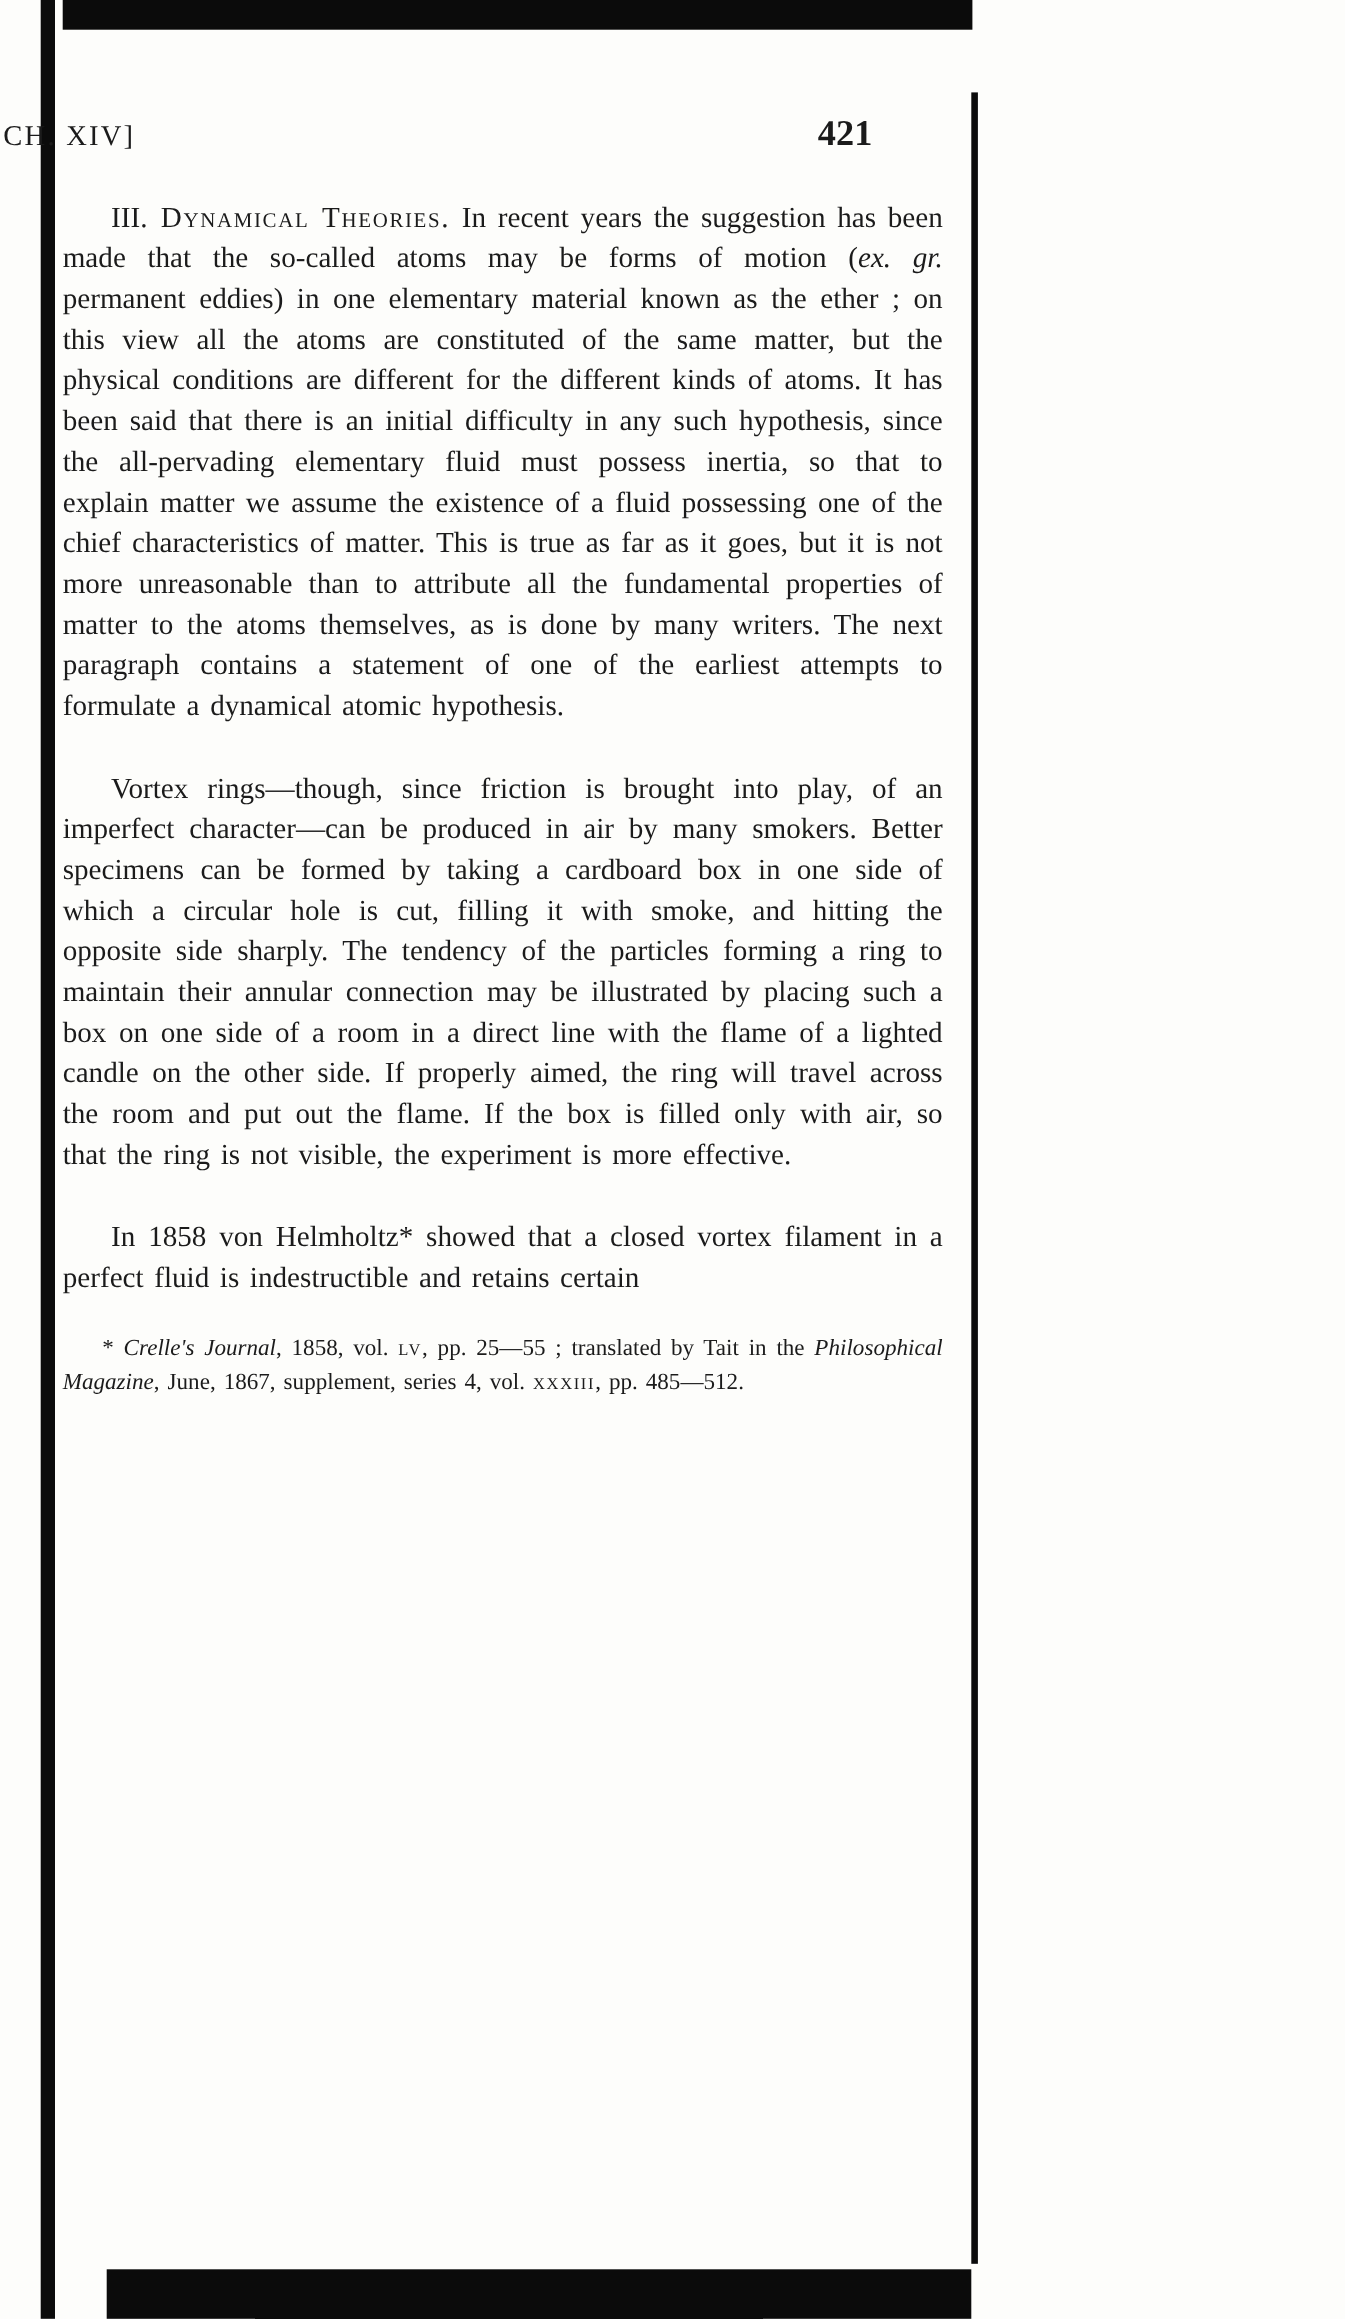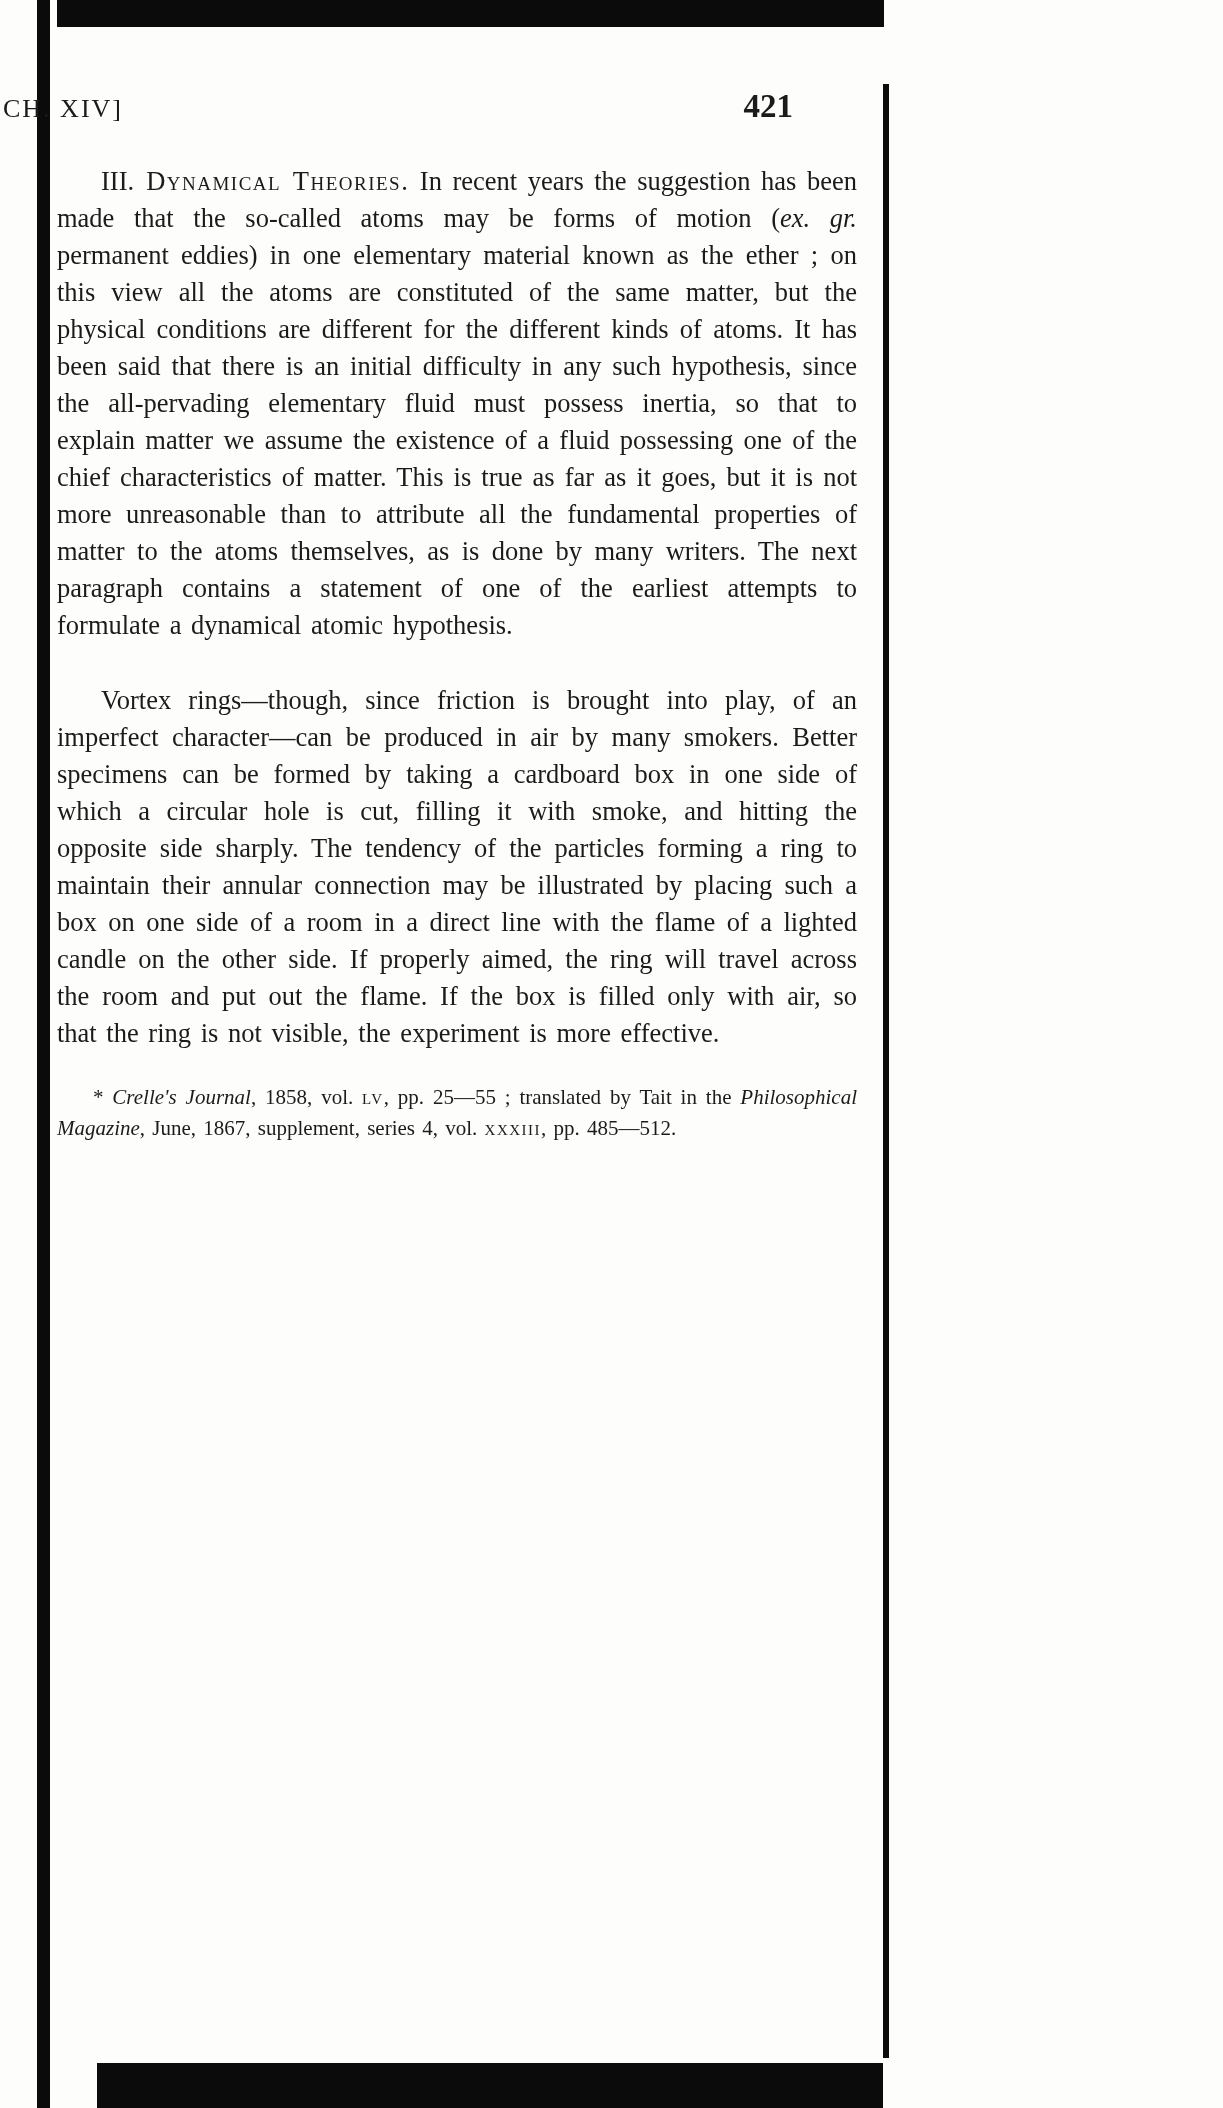--- a/index.html
+++ b/index.html
@@ -21,21 +21,21 @@
   
   .bar { position: absolute; background: #0b0b0b; }
   .bar-top    { left: 57px;  top: 0;      width: 827px; height: 27px; }
   .bar-left   { left: 37px;  top: 0;      width: 13px;  height: 2108px; }
   .bar-right  { left: 883px; top: 84px;   width: 6px;   height: 1974px; }
   .bar-bottom { left: 97px;  top: 2063px; width: 786px; height: 45px; }
 
   .content {
     position: absolute;
     left: 57px;
-    top: 88px;
+    top: 104px;
     width: 800px;
   }
   .header-row {
     display: flex;
     align-items: baseline;
     justify-content: space-between;
     margin-bottom: 26px;
   }
   .chapter {
     font-size: 26px;
@@ -92,17 +92,18 @@
     <div class="header-row">
       <span class="chapter">CH. XIV]</span>
       <span class="pagenum">421</span>
     </div>
 
     <p class="body indent"><span>III.</span><span class="sc"> Dynamical Theories.</span><span> In recent years the suggestion has been made that the so-called atoms may be forms of motion (</span><span class="it">ex. gr.</span><span> permanent eddies) in one elementary material known as the ether ; on this view all the atoms are constituted of the same matter, but the physical conditions are different for the different kinds of atoms.  It has been said that there is an initial difficulty in any such hypothesis, since the all-pervading elementary fluid must possess inertia, so that to explain matter we assume the existence of a fluid possessing one of the chief characteristics of matter.  This is true as far as it goes, but it is not more unreasonable than to attribute all the fundamental properties of matter to the atoms themselves, as is done by many writers.  The next paragraph contains a statement of one of the earliest attempts to formulate a dynamical atomic hypothesis.</span></p>
 
 
     <p class="body indent"><span>Vortex rings—though, since friction is brought into play, of an imperfect character—can be produced in air by many smokers.  Better specimens can be formed by taking a cardboard box in one side of which a circular hole is cut, filling it with smoke, and hitting the opposite side sharply.  The tendency of the particles forming a ring to maintain their annular connection may be illustrated by placing such a box on one side of a room in a direct line with the flame of a lighted candle on the other side.  If properly aimed, the ring will travel across the room and put out the flame.  If the box is filled only with air, so that the ring is not visible, the experiment is more effective.</span></p>
 
+    <p class="body indent"><span>In 1858 von Helmholtz* showed that a closed vortex filament in a perfect fluid is indestructible and retains certain</span></p>
 
     <p class="footnote footnote-indent"><span>* </span><span class="it">Crelle's Journal</span><span>, 1858, vol. </span><span class="sc">lv</span><span>, pp. 25—55 ; translated by Tait in the </span><span class="it">Philosophical Magazine</span><span>, June, 1867, supplement, series 4, vol. </span><span class="sc">xxxiii</span><span>, pp. 485—512.</span></p>
 
   </div>
 </div>
 
 </body></html>

